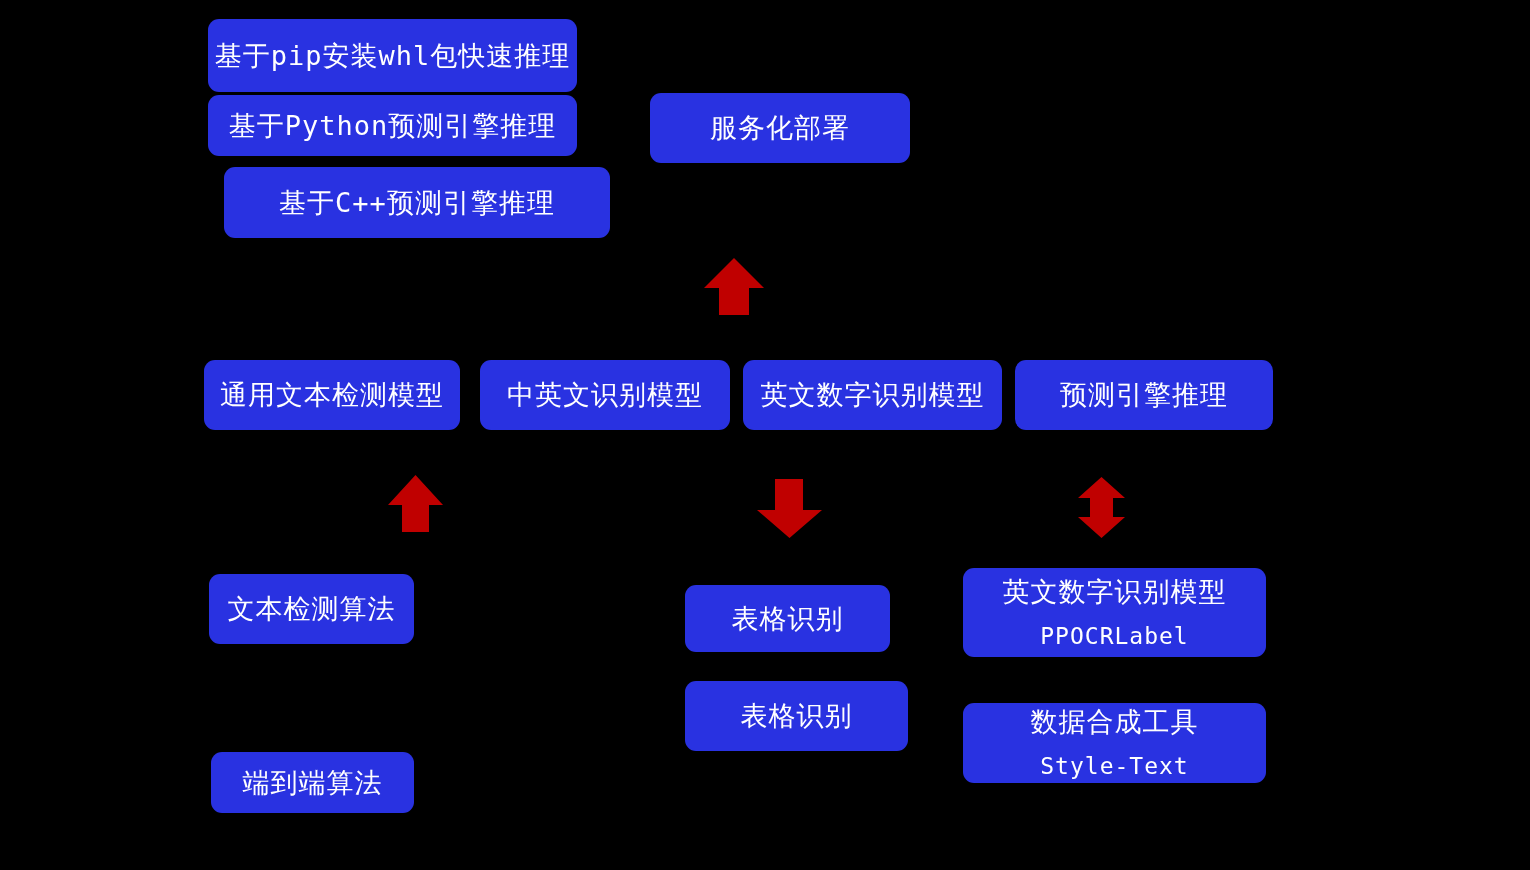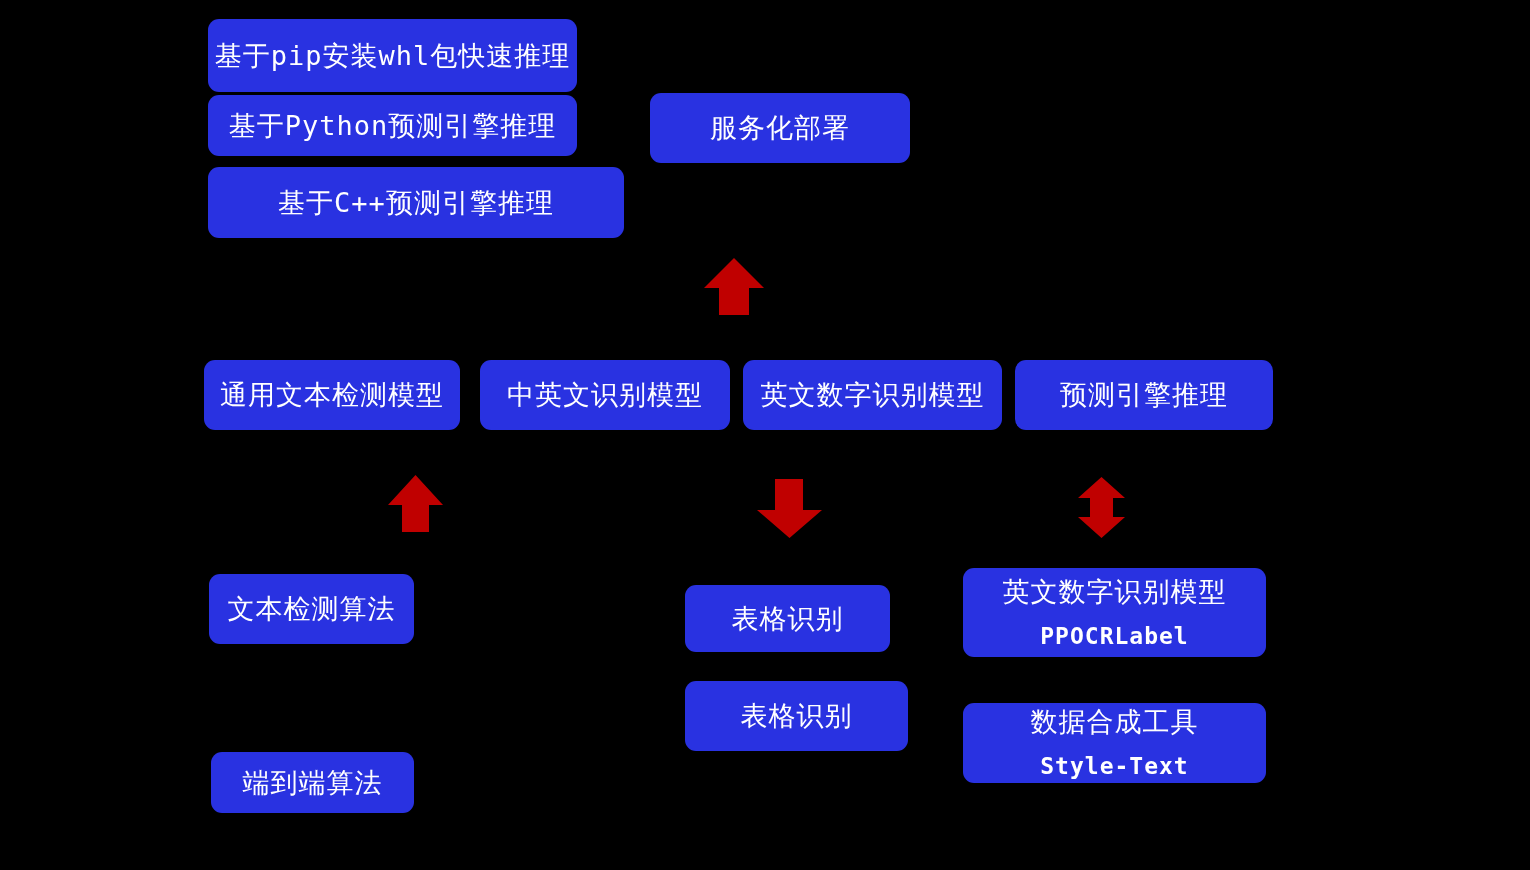--- a/index.html
+++ b/index.html
@@ -34,21 +34,21 @@
     line-height: 1.15;
   }
   .node .label {
     font-size: 27px;
     font-weight: 500;
     letter-spacing: 1px;
     white-space: nowrap;
   }
   .node .sublabel {
     font-size: 23px;
-    font-weight: 700;
+    font-weight: 400;
     letter-spacing: 1px;
     margin-top: 16px;
     white-space: nowrap;
   }
   .arrow {
     position: absolute;
     display: block;
   }
   .arrow polygon { fill: var(--arrow-fill); }
 </style>
@@ -56,21 +56,21 @@
 <body>
 
 <div class="canvas">
 
   <div class="node" style="left:208px;top:19px;width:369px;height:73px">
     <span class="label">基于pip安装whl包快速推理</span>
   </div>
   <div class="node" style="left:208px;top:95px;width:369px;height:61px">
     <span class="label">基于Python预测引擎推理</span>
   </div>
-  <div class="node" style="left:208px;top:167px;width:416px;height:71px">
+  <div class="node" style="left:224px;top:167px;width:386px;height:71px">
     <span class="label">基于C++预测引擎推理</span>
   </div>
 
   <div class="node" style="left:650px;top:93px;width:260px;height:70px">
     <span class="label">服务化部署</span>
   </div>
 
   <div class="node" style="left:204px;top:360px;width:256px;height:70px">
     <span class="label">通用文本检测模型</span>
   </div>

